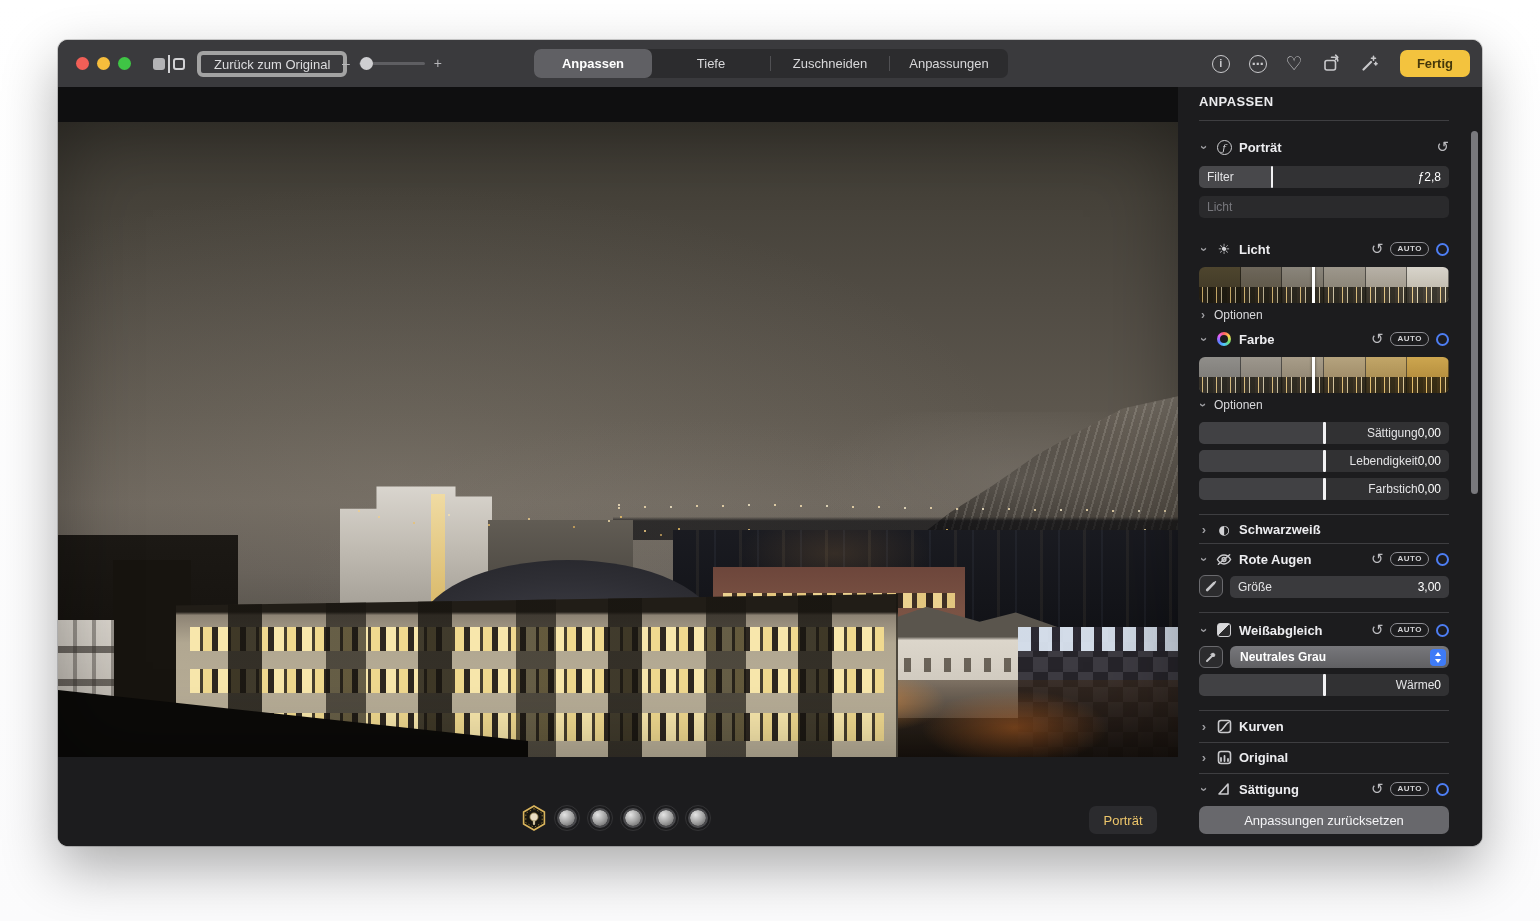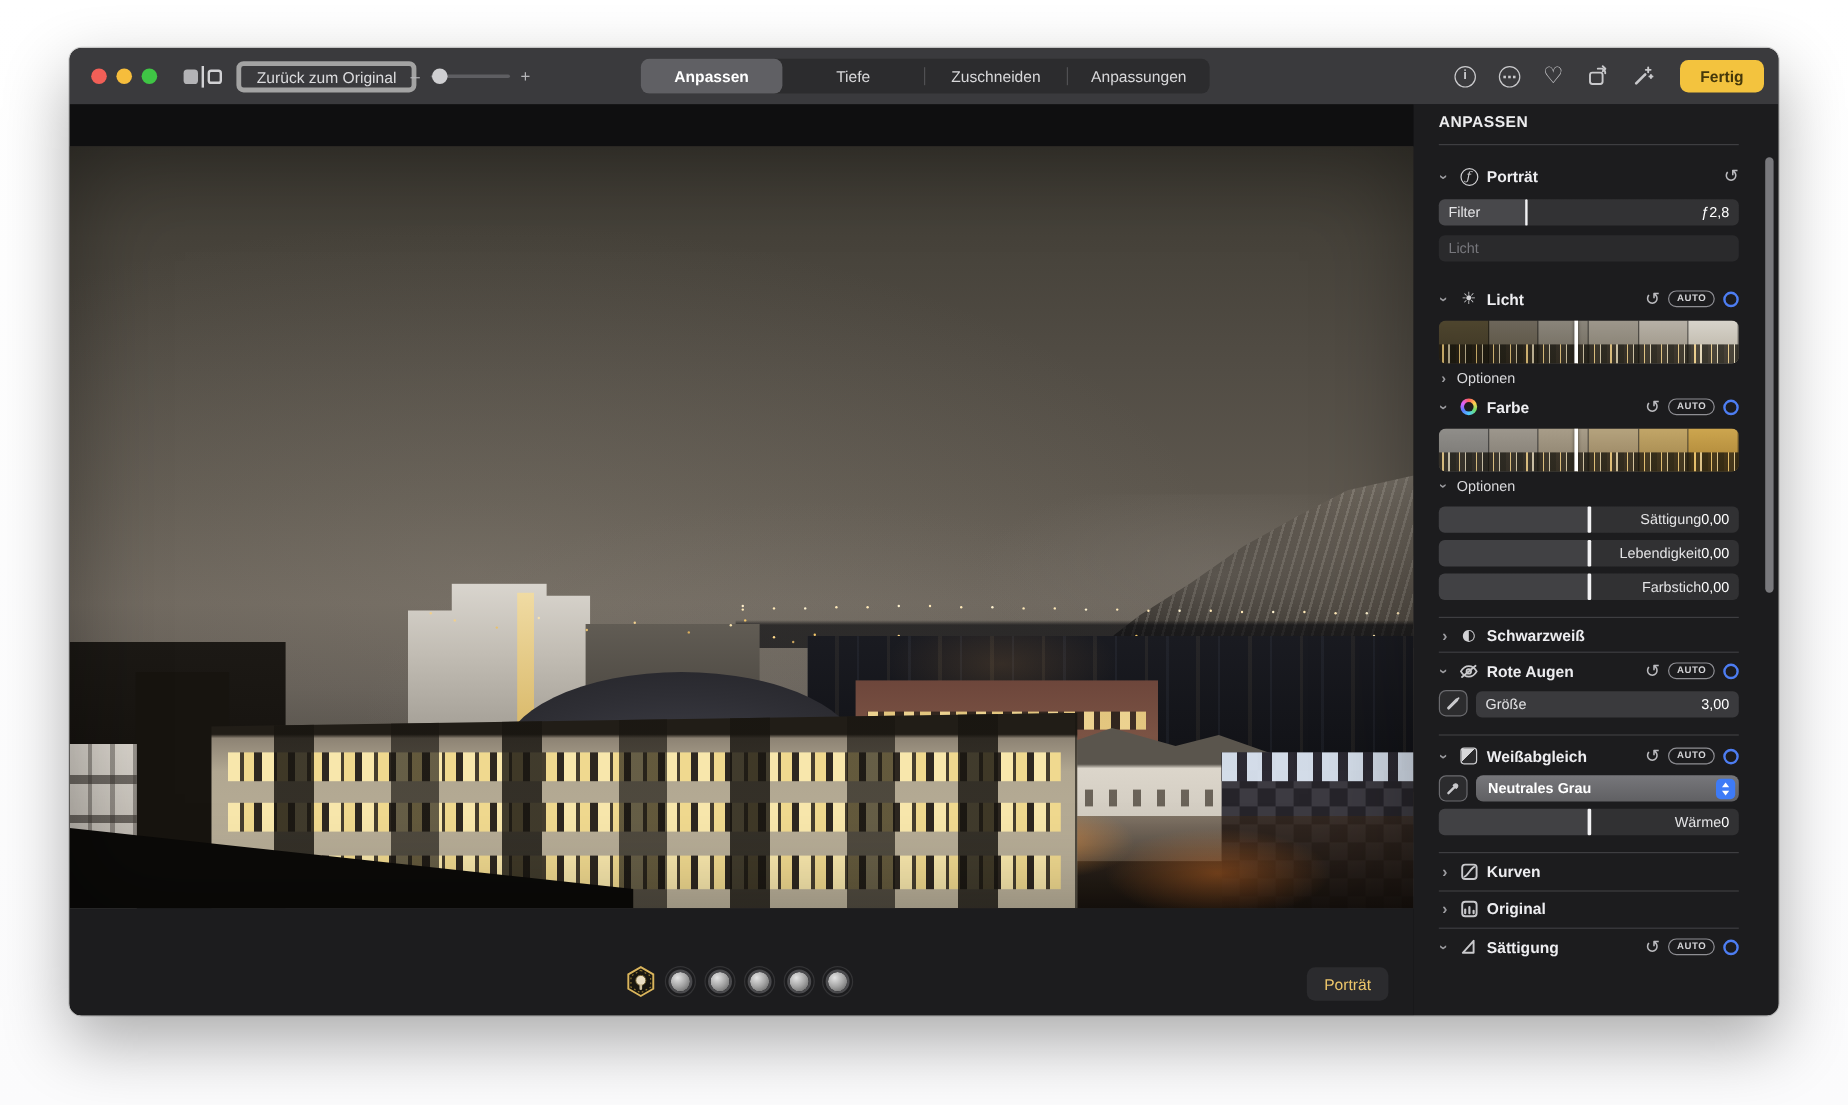--- a/index.html
+++ b/index.html
@@ -491,17 +491,18 @@
               <path d="M2 12 L11 2 L11 12 Z"></path>
             </svg>
           </span>
           <span class="h-label">Sättigung</span>
           <span class="spacer"></span>
           <span class="undo">↺</span>
           <span class="auto-pill">AUTO</span>
           <span class="blue-circle"></span>
         </div>
 
+        <div class="reset-btn">Anpassungen zurücksetzen</div>
         <div class="scrollbar"></div>
       </div>
     </div>
   </div>
 </div>
 
 </body></html>

